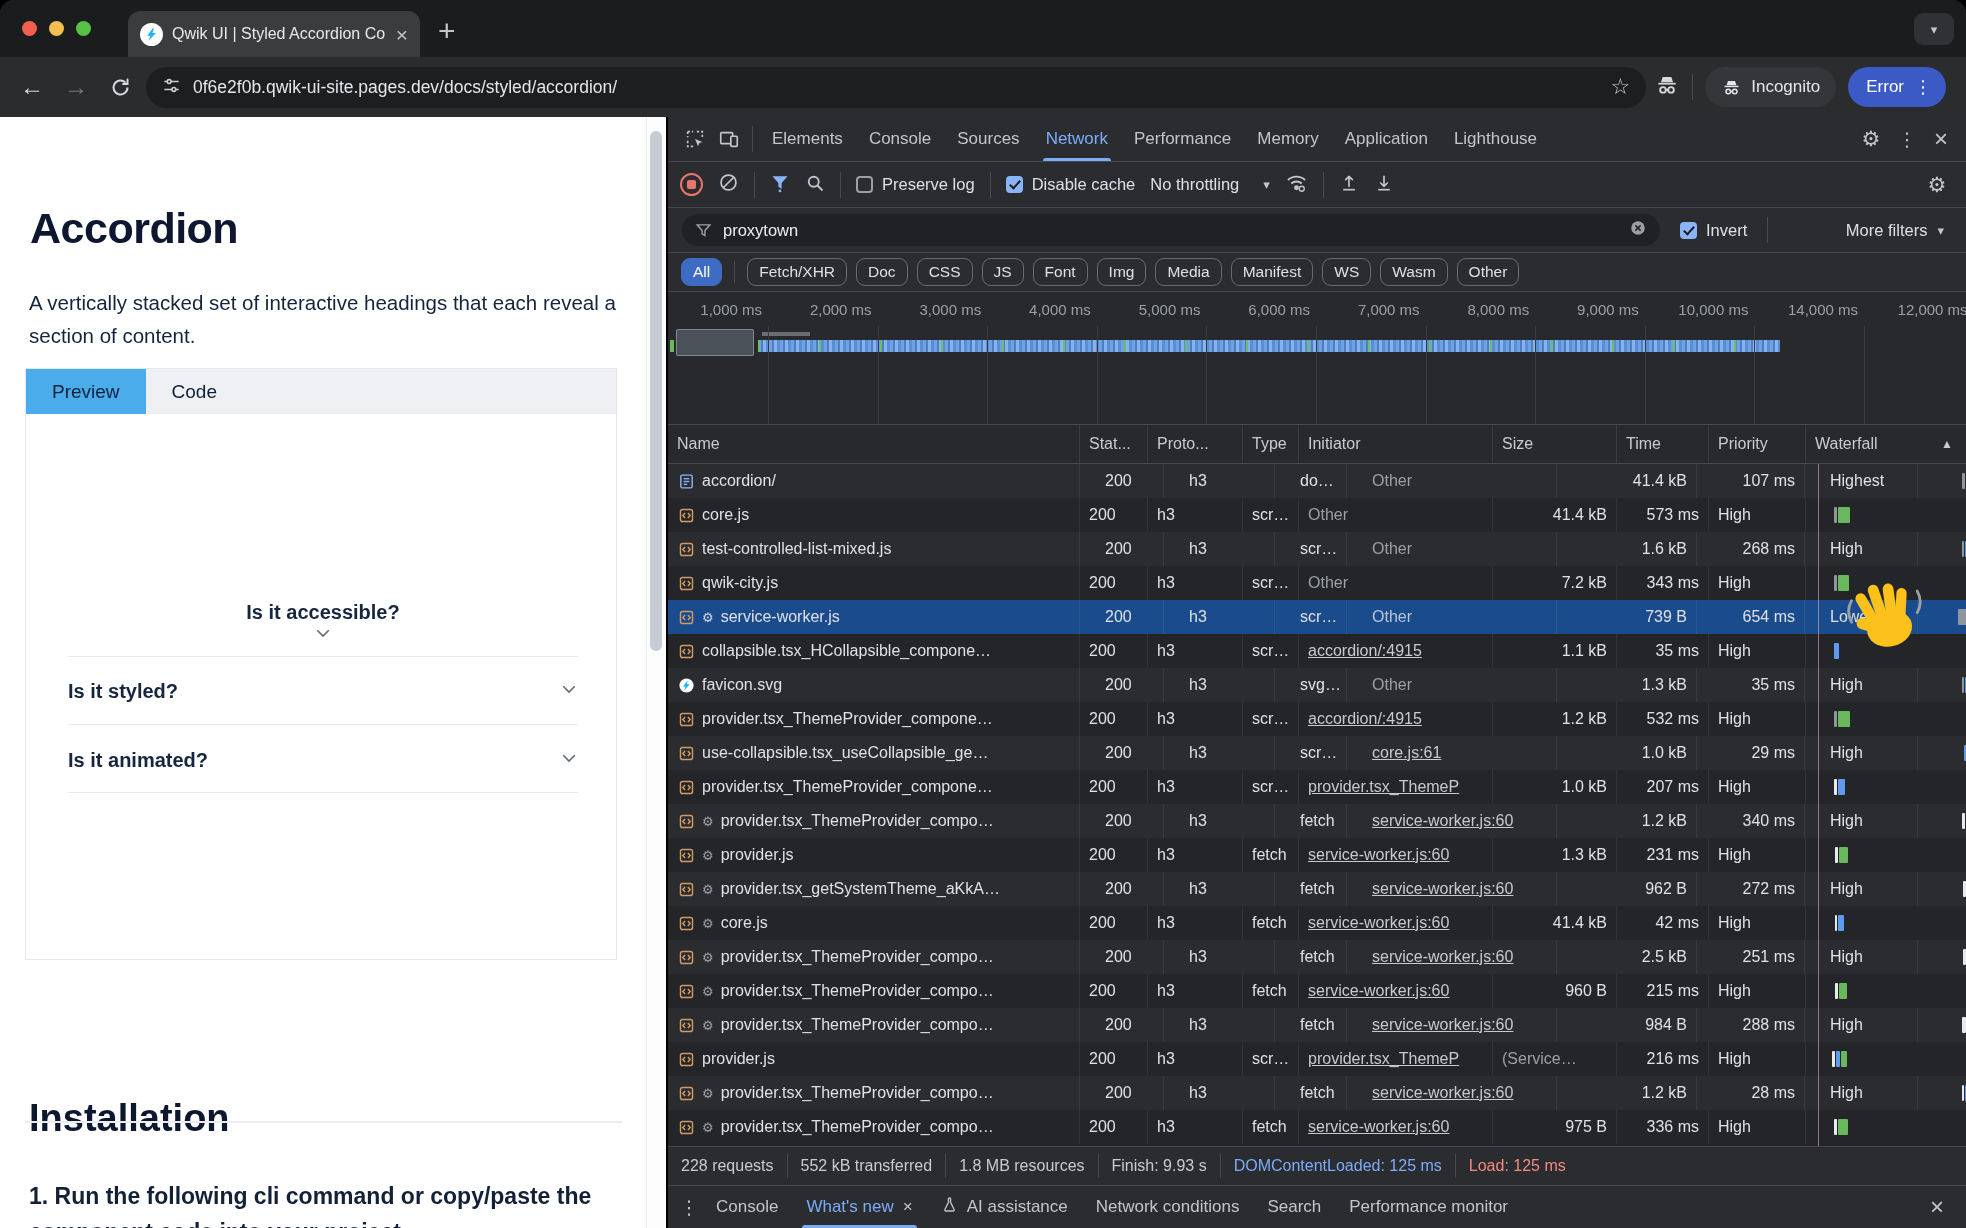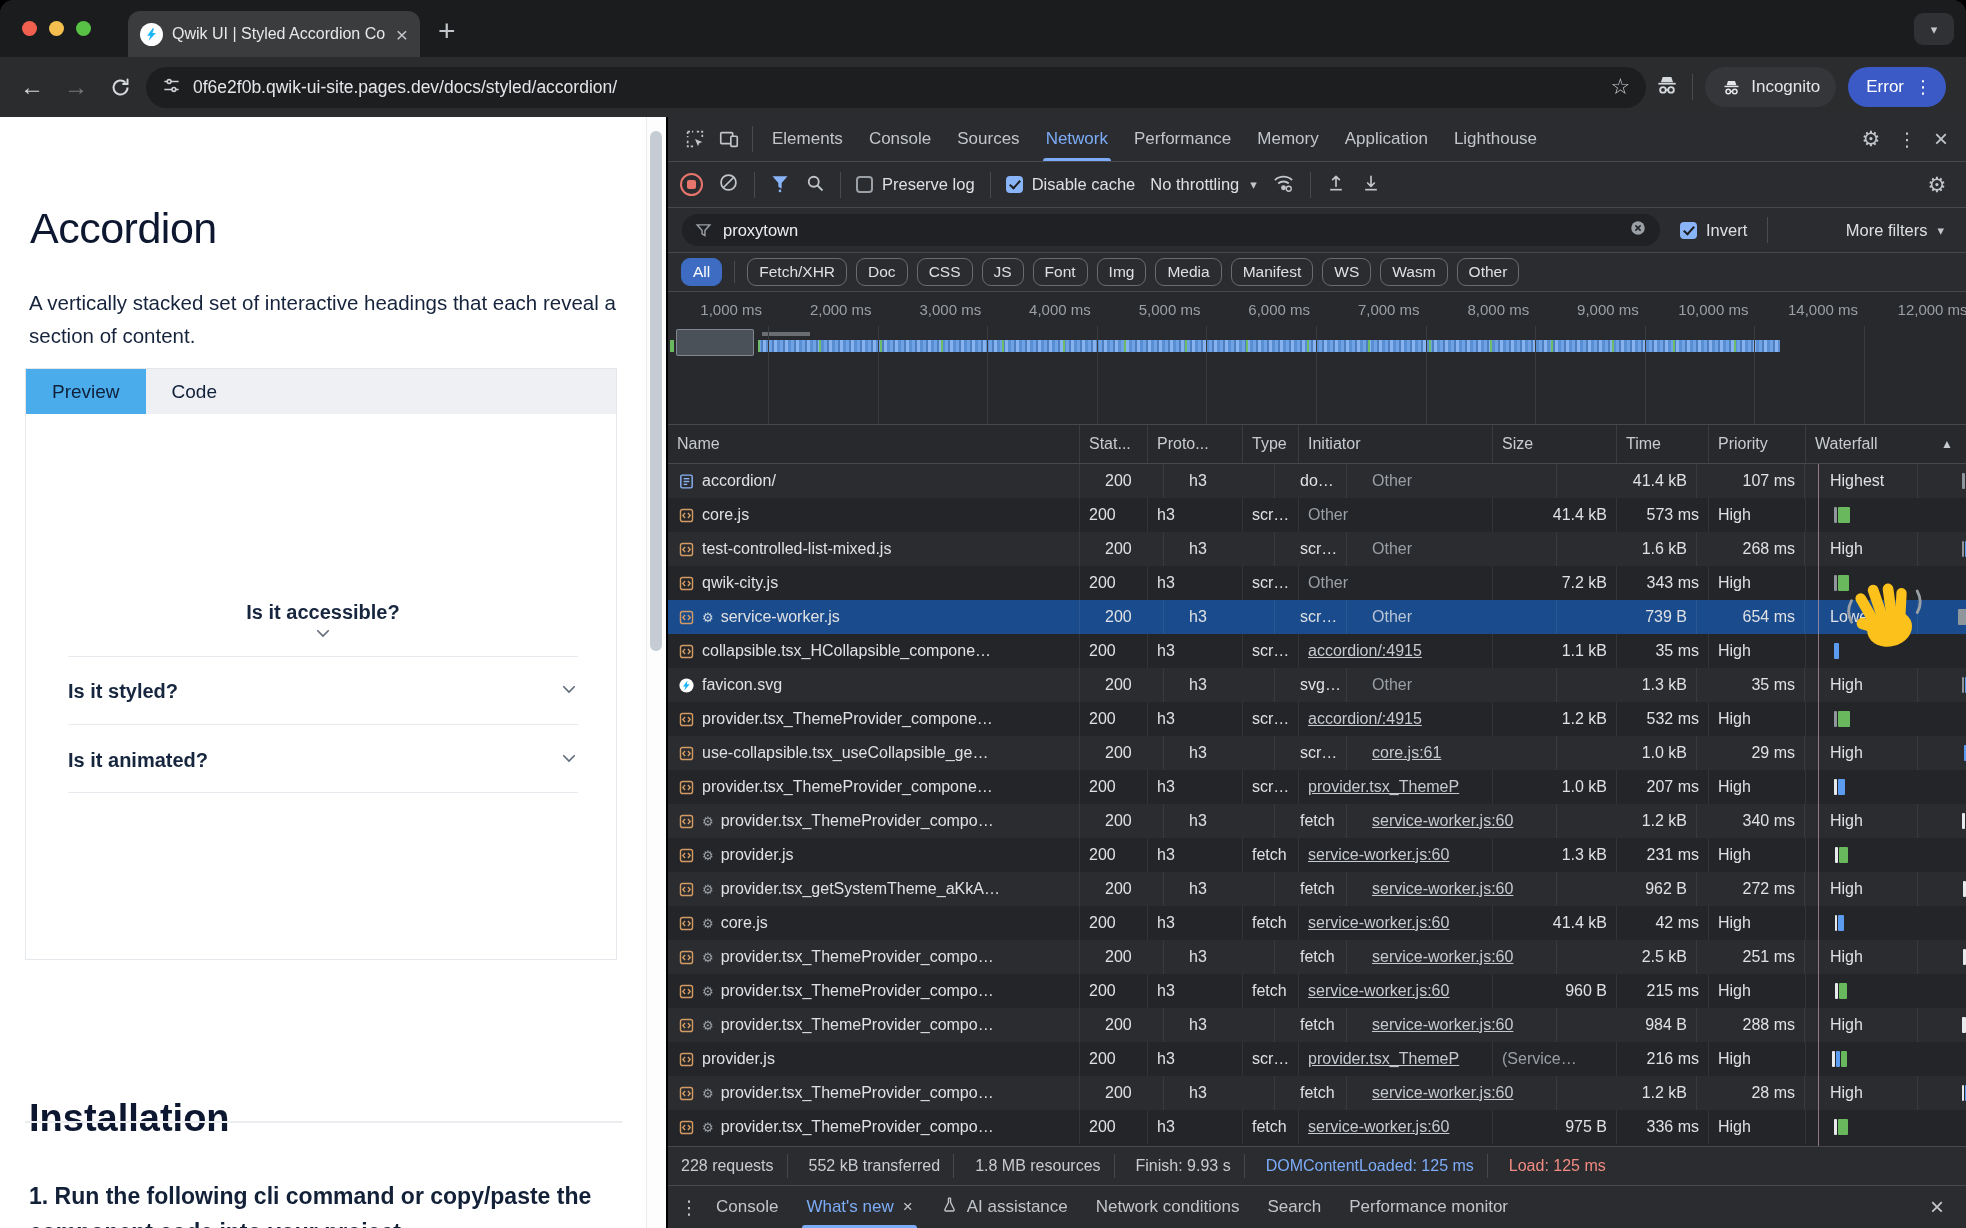--- a/index.html
+++ b/index.html
@@ -29,21 +29,21 @@
   .error-btn{height:40px;border-radius:20px;background:#3b5ac6;color:#fff;font-size:17px;display:flex;align-items:center;gap:10px;padding:0 14px 0 18px;}
   .error-kebab{font-size:18px;letter-spacing:0;}
 
   
   .content{position:absolute;top:117px;left:0;right:0;bottom:0;display:flex;}
   .page{width:646px;background:#fff;position:relative;overflow:hidden;flex:none;}
   .page-scroll{width:19px;background:#fdfdfd;border-left:1px solid #ececec;position:relative;flex:none;}
   .page-thumb{position:absolute;left:3px;top:14px;width:12px;height:520px;border-radius:7px;background:#c6ccd3;}
 
   
-  .pg-title{position:absolute;left:30px;top:58px;font-size:43px;font-weight:400;color:#0d1830;letter-spacing:-.5px;}
+  .pg-title{position:absolute;left:30px;top:58px;font-size:43px;font-weight:700;color:#0d1830;letter-spacing:-.5px;}
   .pg-desc{position:absolute;left:29px;top:148px;width:594px;font-size:20.5px;line-height:33px;color:#16233c;}
   .pg-tabs{position:absolute;left:25px;top:251px;width:592px;height:47px;background:#eef0f4;border:1px solid #e3e6eb;box-sizing:border-box;display:flex;}
   .pg-tab{padding:0 26px;display:flex;align-items:center;font-size:19px;color:#10203a;}
   .pg-tab.active{background:#4baceb;}
   .pg-panel{position:absolute;left:25px;top:297px;width:592px;height:546px;background:#fff;border:1px solid #e5e8ed;border-top:none;box-sizing:border-box;}
   .acc{position:absolute;left:42px;right:38px;height:40px;display:flex;align-items:center;justify-content:space-between;font-size:20px;font-weight:600;color:#17263f;}
   .acc-div{position:absolute;left:42px;right:38px;height:1px;background:#e7eaee;}
   .pg-install{position:absolute;left:29px;top:948px;font-size:38px;font-weight:800;color:#0d1830;}
   .pg-hr{position:absolute;left:25px;right:24px;top:1004px;height:2px;background:#eaecef;}
   .pg-step{position:absolute;left:29px;top:1038px;width:596px;font-size:23px;font-weight:700;line-height:36px;color:#122038;}
@@ -59,21 +59,21 @@
   .kebab{color:#c2c5c9;font-size:19px;width:26px;text-align:center;}
   .xclose{color:#c2c5c9;font-size:24px;width:30px;text-align:center;line-height:1;}
 
   .dt-toolbar{height:45px;background:#2b2c2f;border-bottom:1px solid #47484b;display:flex;align-items:center;padding:0 12px;gap:15px;font-size:16.5px;flex:none;}
   .rec{width:19px;height:19px;border-radius:50%;border:2.5px solid #e8756c;display:flex;align-items:center;justify-content:center;flex:none;}
   .rec i{width:9px;height:9px;background:#e8756c;border-radius:2px;display:block;}
   .tool-lbl{color:#dde0e3;display:flex;align-items:center;gap:9px;white-space:nowrap;}
   .cb{width:17px;height:17px;border-radius:4px;border:2px solid #9aa0a6;box-sizing:border-box;flex:none;}
   .cb.on{background:#8ab4f8;border-color:#8ab4f8;position:relative;}
   .cb.on::after{content:"";position:absolute;left:4px;top:0px;width:4px;height:9px;border:solid #1c1d1f;border-width:0 2.5px 2.5px 0;transform:rotate(42deg);}
-  .ddown{display:flex;align-items:center;gap:11px;color:#dde0e3;white-space:nowrap;}
+  .ddown{display:flex;align-items:center;gap:24px;color:#dde0e3;white-space:nowrap;}
   .caret{color:#c2c5c9;font-size:13px;}
 
   .dt-filterbar{height:44px;background:#2b2c2f;border-bottom:1px solid #47484b;display:flex;align-items:center;padding:0 14px;gap:20px;font-size:16.5px;flex:none;}
   .filter-pill{width:978px;height:32px;background:#202124;border-radius:16px;display:flex;align-items:center;padding:0 13px;gap:11px;box-sizing:border-box;flex:none;}
   .filter-q{color:#eceef1;font-size:16.5px;flex:1;}
   .filter-clear{color:#9aa0a6;font-size:18px;}
   .morefilters{margin-left:auto;display:flex;align-items:center;gap:10px;color:#dde0e3;padding-right:8px;}
 
   .dt-chips{height:38px;background:#2b2c2f;border-bottom:1px solid #47484b;display:flex;align-items:center;gap:9px;padding:0 13px;flex:none;}
   .chip{border:1px solid #696b6f;border-radius:9px;padding:4px 11px;font-size:15.5px;color:#dde0e3;white-space:nowrap;}
@@ -105,21 +105,21 @@
   .cell.wf{border-right:none;position:relative;padding:0;}
   .muted{color:#9aa0a6;}
   .row.selected .muted{color:#b9c6d6;}
   .ilink{color:#c6cad0;text-decoration:underline;}
   .gear-pre{color:#9aa0a6;font-size:13px;flex:none;}
   .row.selected .gear-pre{color:#cdd8e4;}
   .tico{width:18px;height:18px;flex:none;display:flex;align-items:center;justify-content:center;}
   .wf-divider{position:absolute;left:1150px;top:0;bottom:0;width:1px;background:rgba(232,188,192,.55);z-index:3;}
   .wf-seg{position:absolute;top:9px;height:16px;border-radius:1px;}
 
-  .dt-status{height:38px;background:#2b2c2f;border-top:1px solid #47484b;display:flex;align-items:center;font-size:16px;color:#c8cbcf;flex:none;gap:8px;}
+  .dt-status{height:38px;background:#2b2c2f;border-top:1px solid #47484b;display:flex;align-items:center;font-size:16px;color:#c8cbcf;flex:none;}
   .st-item{padding:0 13px;display:flex;align-items:center;height:24px;border-right:1px solid #47484b;white-space:nowrap;}
   .st-item.nob{border-right:none;}
   .st-dcl{color:#7cacf8;} .st-load{color:#f28b82;}
 
   .dt-drawer{height:42px;background:#2b2c2f;border-top:1px solid #47484b;display:flex;align-items:center;padding:0 8px;font-size:17px;flex:none;}
   .drawer-tab{padding:0 14px;height:100%;display:flex;align-items:center;gap:9px;color:#c2c5c9;position:relative;white-space:nowrap;}
   .drawer-tab.active{color:#7cacf8;}
   .drawer-tab.active::after{content:"";position:absolute;left:10px;right:10px;bottom:0;height:3px;border-radius:3px 3px 0 0;background:#7cacf8;}
   .drawer-x{font-size:17px;color:#c2c5c9;}
   .drawer-close{margin-left:auto;color:#c2c5c9;font-size:24px;padding-right:14px;line-height:1;}

